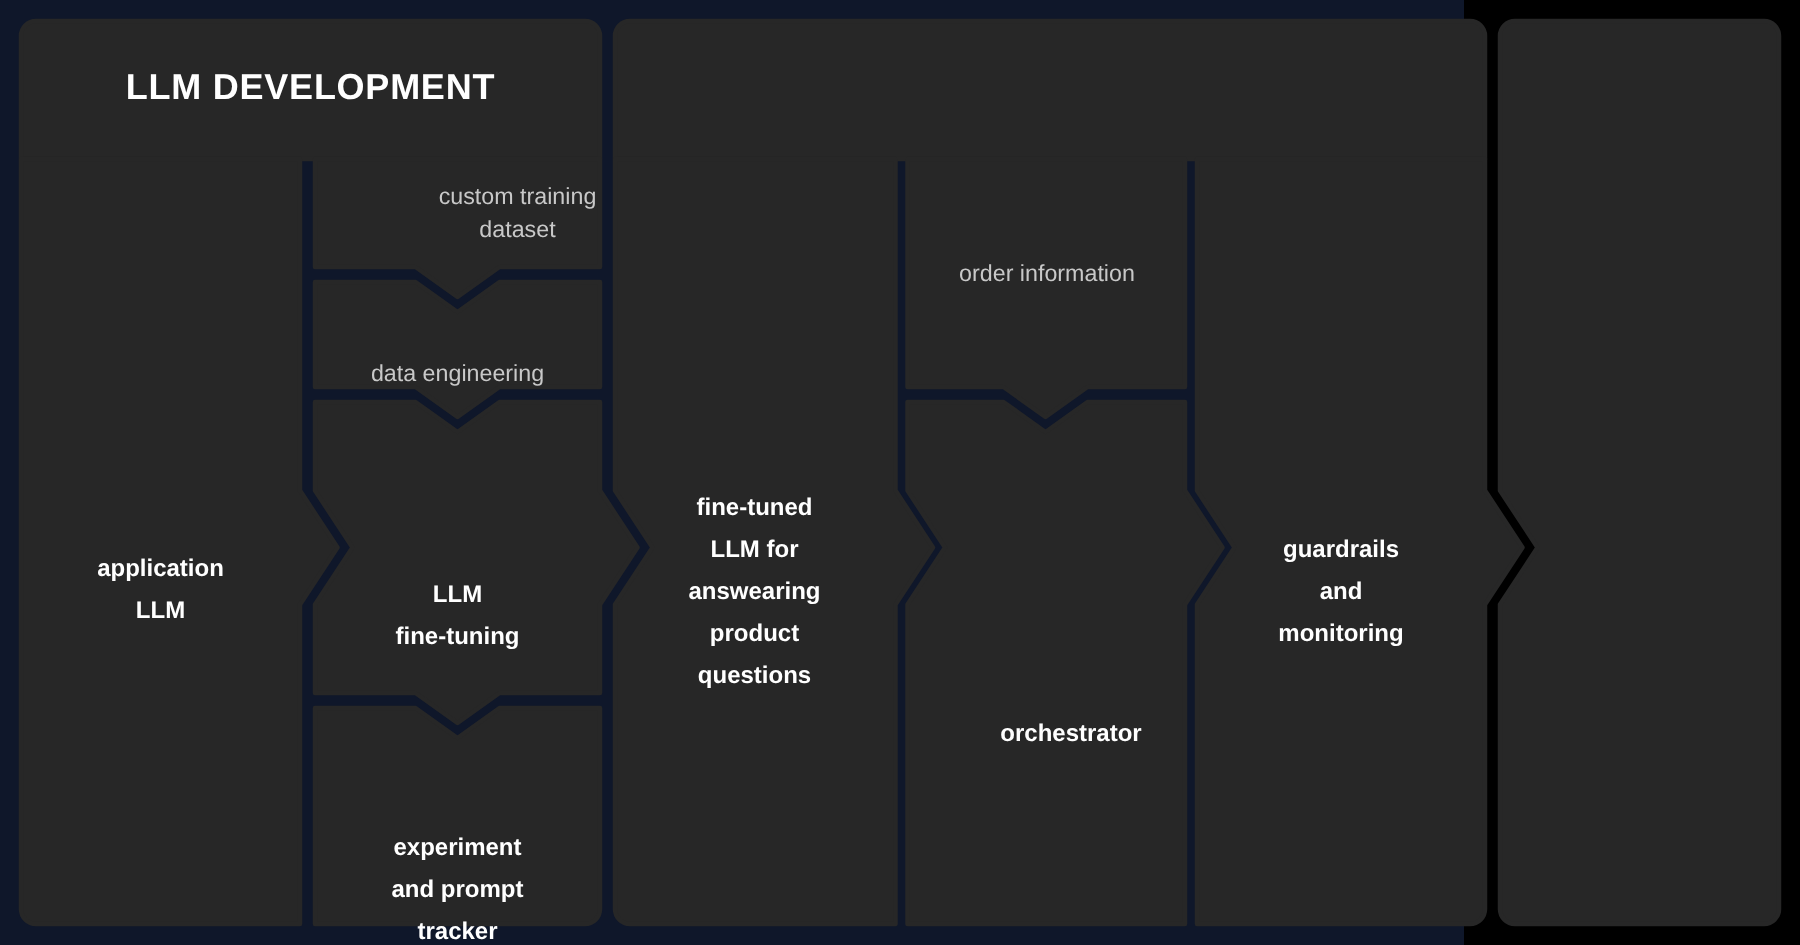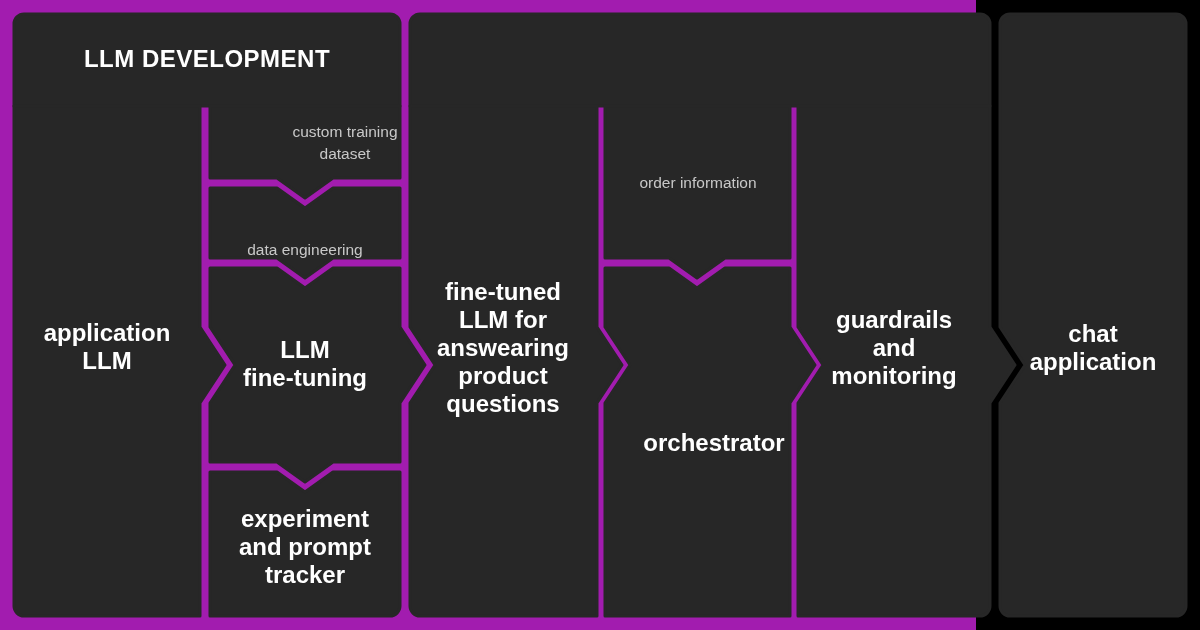--- a/index.html
+++ b/index.html
@@ -8,21 +8,21 @@
     width: 1200px;
     height: 630px;
     background: #000000;
     overflow: hidden;
     font-family: "Liberation Sans", "DejaVu Sans", sans-serif;
   }
   .canvas {
     position: relative;
     width: 976px;
     height: 630px;
-    background: #a21caf;
+    background: #0f172a;
   }
   .canvas svg {
     position: absolute;
     left: 0;
     top: 0;
   }
   .shape {
     fill: #272727;
     stroke: #272727;
     stroke-width: 3;
@@ -36,24 +36,25 @@
     color: #ffffff;
   }
   .label-header {
     font-size: 24px;
     font-weight: 700;
     letter-spacing: 0.5px;
     color: #ffffff;
     white-space: nowrap;
   }
   .label-node {
-    font-size: 24px;
+    font-size: 16px;
     font-weight: 700;
     line-height: 28px;
     color: #ffffff;
+    margin-top: 47px;
   }
   .label-minor {
     font-size: 15.5px;
     font-weight: 400;
     line-height: 22px;
     color: #c8c8c8;
   }
 </style>
 </head>
 <body>
@@ -110,16 +111,14 @@
 product
 questions</div>
 
   <div class="label label-minor" style="left:698px; top:183px;">order information</div>
 
   <div class="label label-node" style="left:714px; top:443px;text-align:center;">orchestrator</div>
 
   <div class="label label-node" style="left:894px; top:348px;">guardrails and
 monitoring</div>
 
-  <div class="label label-node" style="left:1093px; top:348px;">chat
-application</div>
 
 </div>
 
 </body></html>

